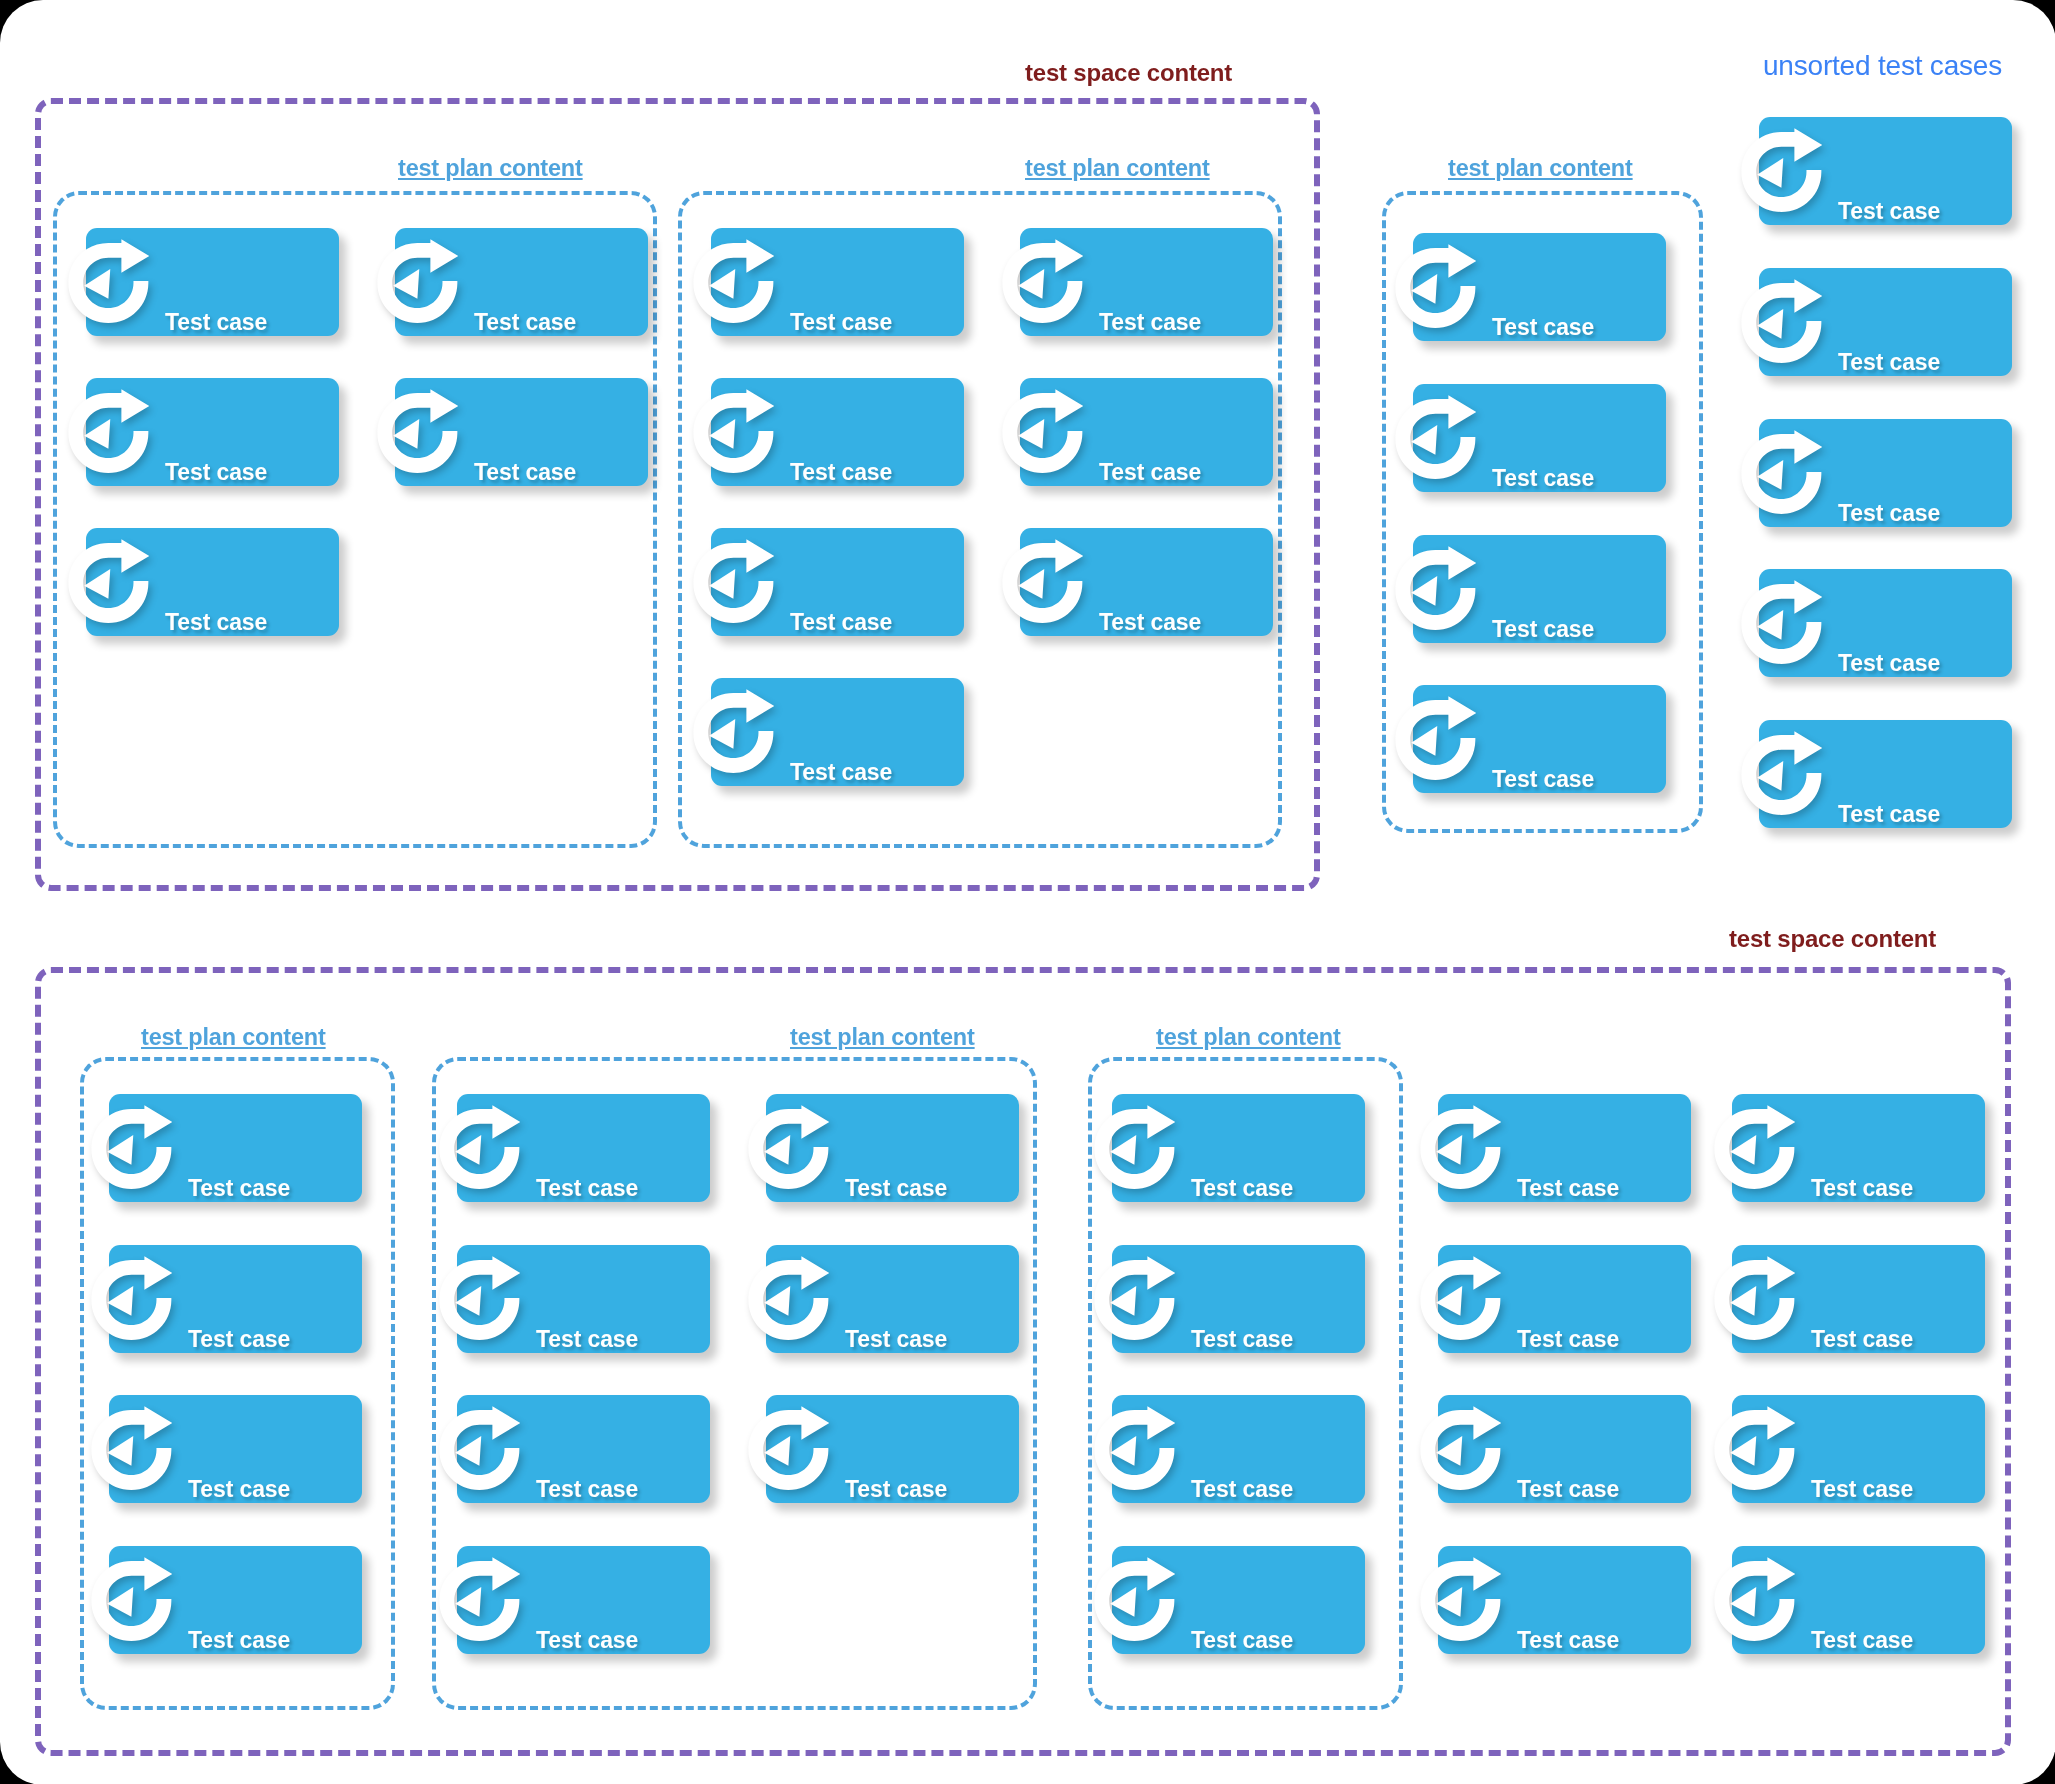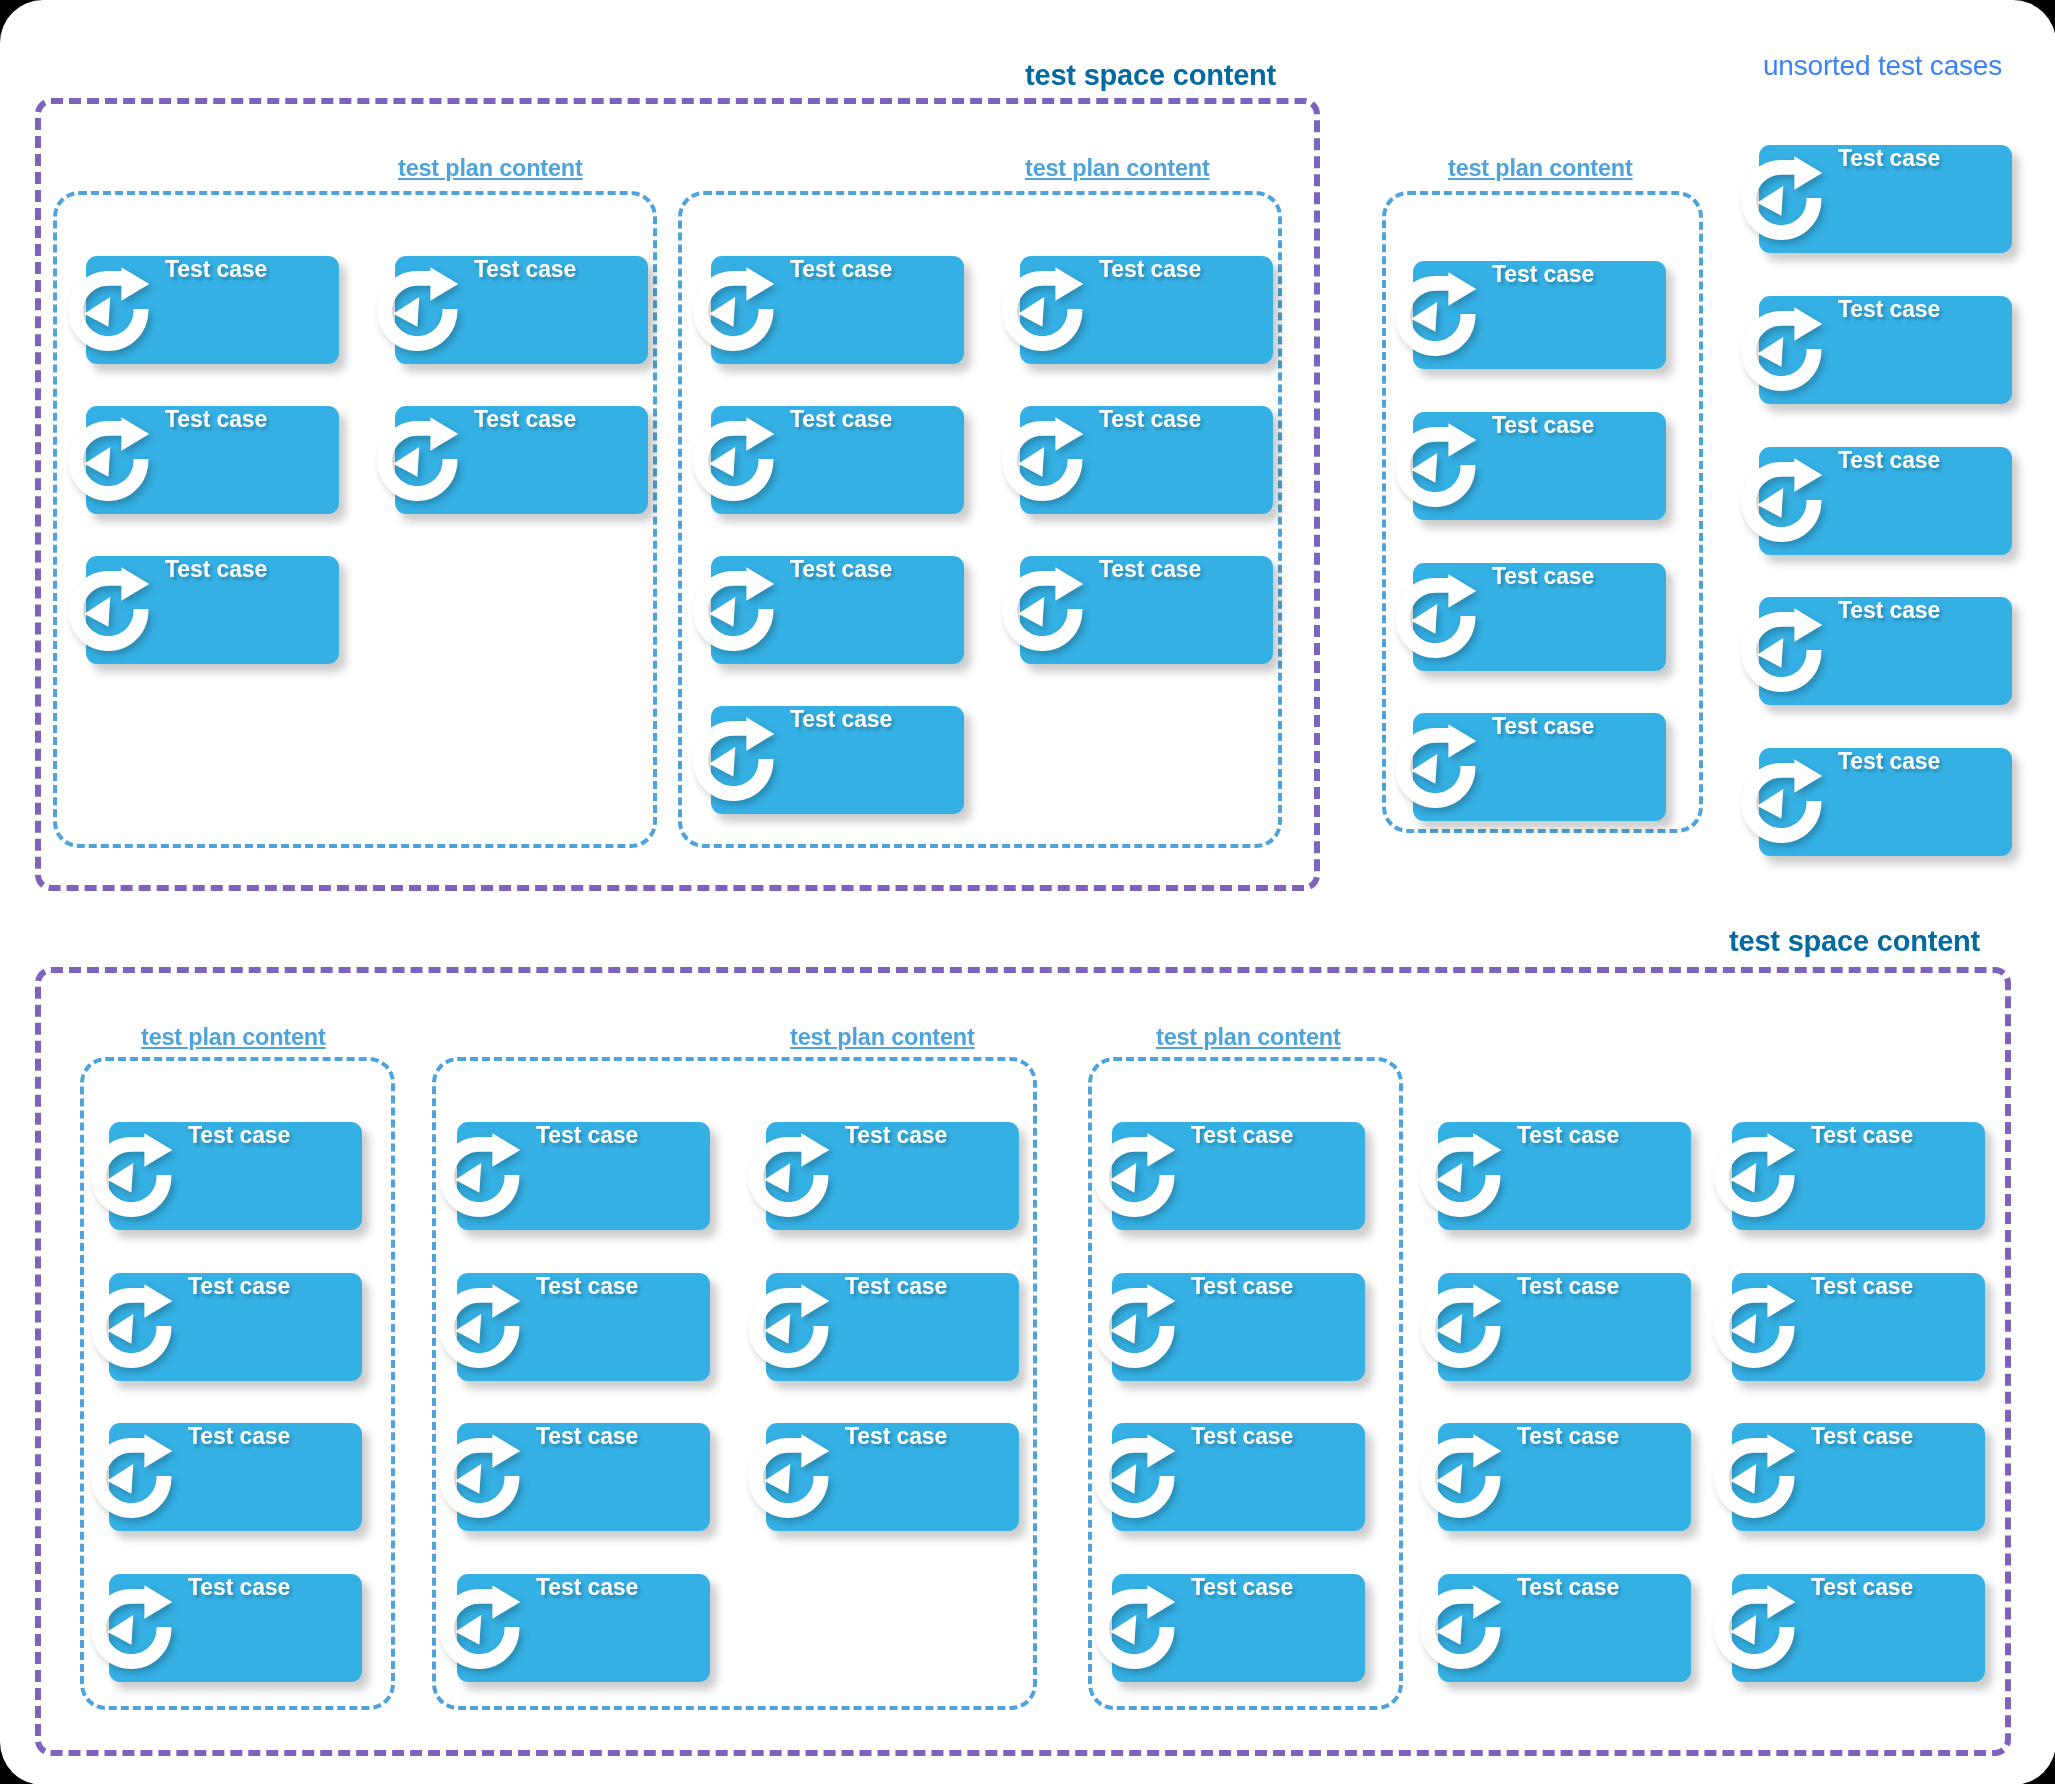--- a/index.html
+++ b/index.html
@@ -24,23 +24,23 @@
   .abs { position: absolute; box-sizing: border-box; }
 
   
   .space-box {
     border: 6.8px dashed #7e63bc;
     border-radius: 16px;
     background: transparent;
   }
   .space-label {
     position: absolute;
-    font-size: 29px;
+    font-size: 24px;
     font-weight: 700;
-    color: #0369a1;
+    color: #7f1d1d;
     letter-spacing: -0.2px;
     white-space: nowrap;
     line-height: 1;
   }
 
   
   .plan-box {
     border: 4.3px dashed #4fa3dc;
     border-radius: 26px;
     background: transparent;
@@ -67,23 +67,22 @@
     line-height: 1;
   }
 
   
   .card {
     position: absolute;
     background: #35b0e4;
     border-radius: 11px;
     box-shadow: 6.2px 7.4px 8.6px rgba(0,0,0,0.20);
     display: flex;
-    align-items: flex-start;
+    align-items: flex-end;
     overflow: visible;
-    margin-top: 28px;
   }
   .card-icon {
     position: absolute;
     left: -26px;
     top: 50%;
     transform: translateY(-50%);
     width: 93px;
     height: 93px;
     pointer-events: none;
   }

